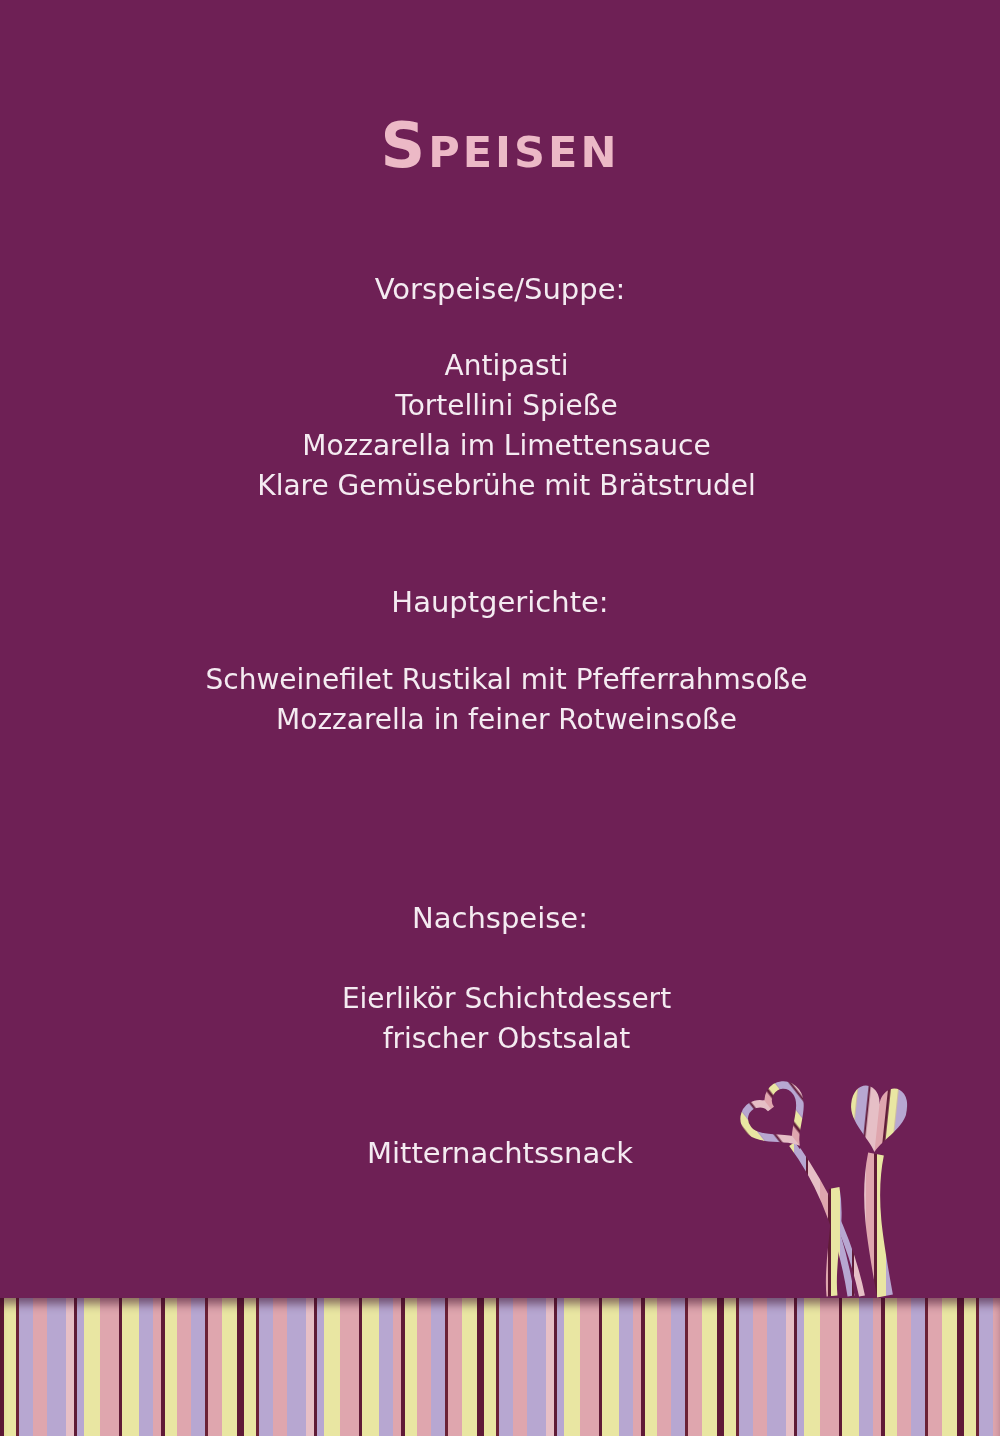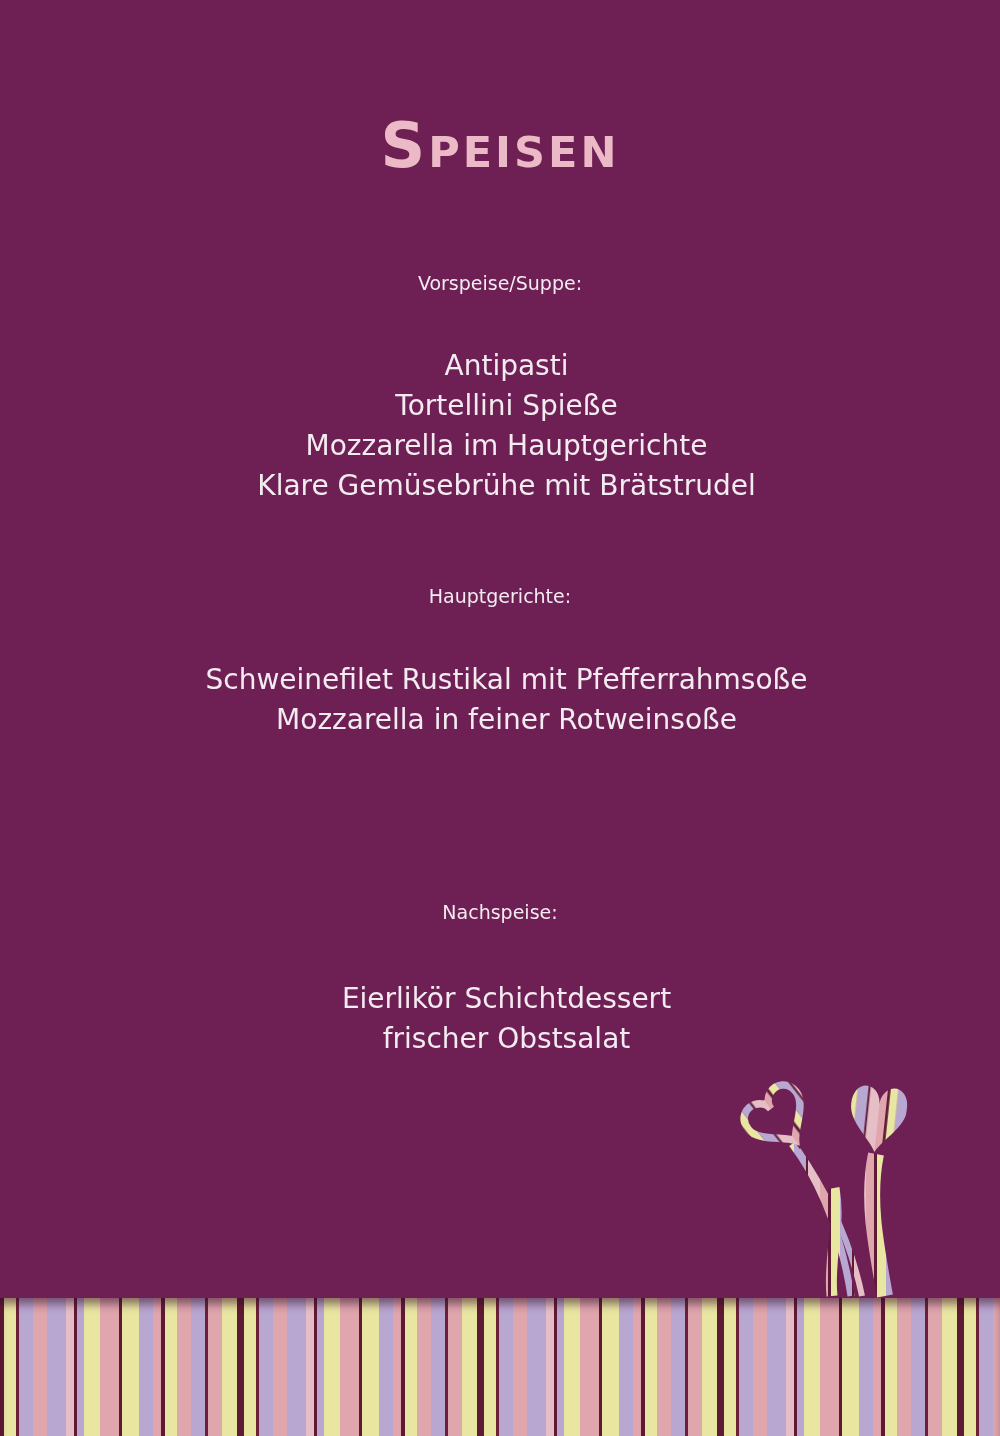--- a/index.html
+++ b/index.html
@@ -25,21 +25,21 @@
     font-size: 62px;
     letter-spacing: 3px;
     color: #ecb9c6;
     line-height: 1.1;
   }
   .section-heading {
     position: absolute;
     left: 0;
     right: 0;
     text-align: center;
-    font-size: 19px;
+    font-size: 29px;
     color: #f4ebf1;
   }
   .item-block {
     position: absolute;
     left: 0;
     right: 0;
     text-align: center;
   }
   .menu-item {
     font-size: 28px;
@@ -100,36 +100,37 @@
 <body>
 
 <div class="card">
 
   <div class="title">Speisen</div>
 
   <div class="section-heading h-vorspeise">Vorspeise/Suppe:</div>
   <div class="item-block b-vorspeise">
     <div class="menu-item">Antipasti</div>
     <div class="menu-item">Tortellini Spieße</div>
-    <div class="menu-item">Mozzarella im Hauptgerichte</div>
+    <div class="menu-item">Mozzarella im Limettensauce</div>
     <div class="menu-item">Klare Gemüsebrühe mit Brätstrudel</div>
   </div>
 
   <div class="section-heading h-haupt">Hauptgerichte:</div>
   <div class="item-block b-haupt">
     <div class="menu-item">Schweinefilet Rustikal mit Pfefferrahmsoße</div>
     <div class="menu-item">Mozzarella in feiner Rotweinsoße</div>
   </div>
 
   <div class="section-heading h-nach">Nachspeise:</div>
   <div class="item-block b-nach">
     <div class="menu-item">Eierlikör Schichtdessert</div>
     <div class="menu-item">frischer Obstsalat</div>
   </div>
 
+  <div class="section-heading h-mitternacht">Mitternachtssnack</div>
 
   <svg class="hearts" viewBox="0 0 212 222" xmlns="http://www.w3.org/2000/svg">
     <defs>
       <pattern id="stripes" width="46" height="222" patternUnits="userSpaceOnUse">
         <rect x="0" y="0" width="8" height="222" fill="#dfa6ae"></rect>
         <rect x="8" y="0" width="3" height="222" fill="#5f1b36"></rect>
         <rect x="11" y="0" width="9" height="222" fill="#e9e6a2"></rect>
         <rect x="20" y="0" width="12" height="222" fill="#b7a7d1"></rect>
         <rect x="32" y="0" width="2" height="222" fill="#5f1b36"></rect>
         <rect x="34" y="0" width="12" height="222" fill="#e6bfc6"></rect>

